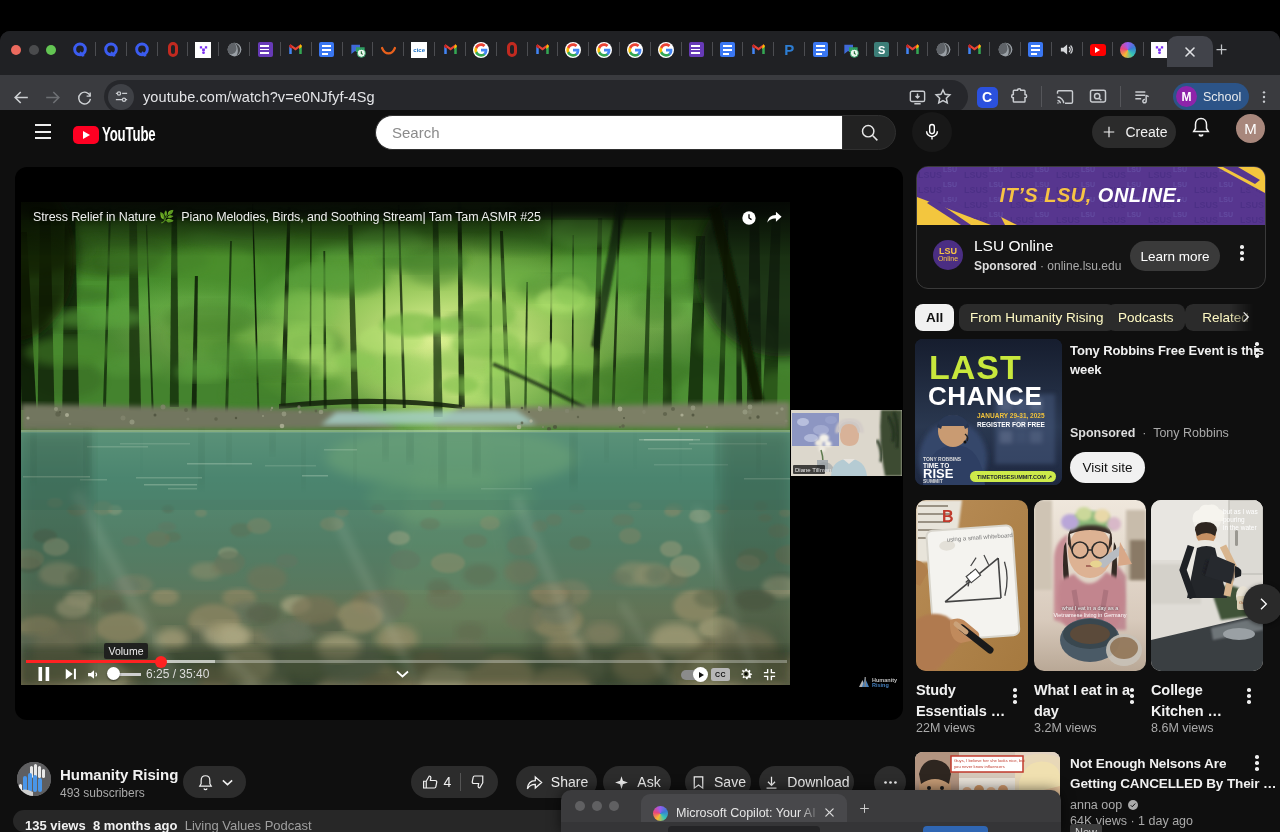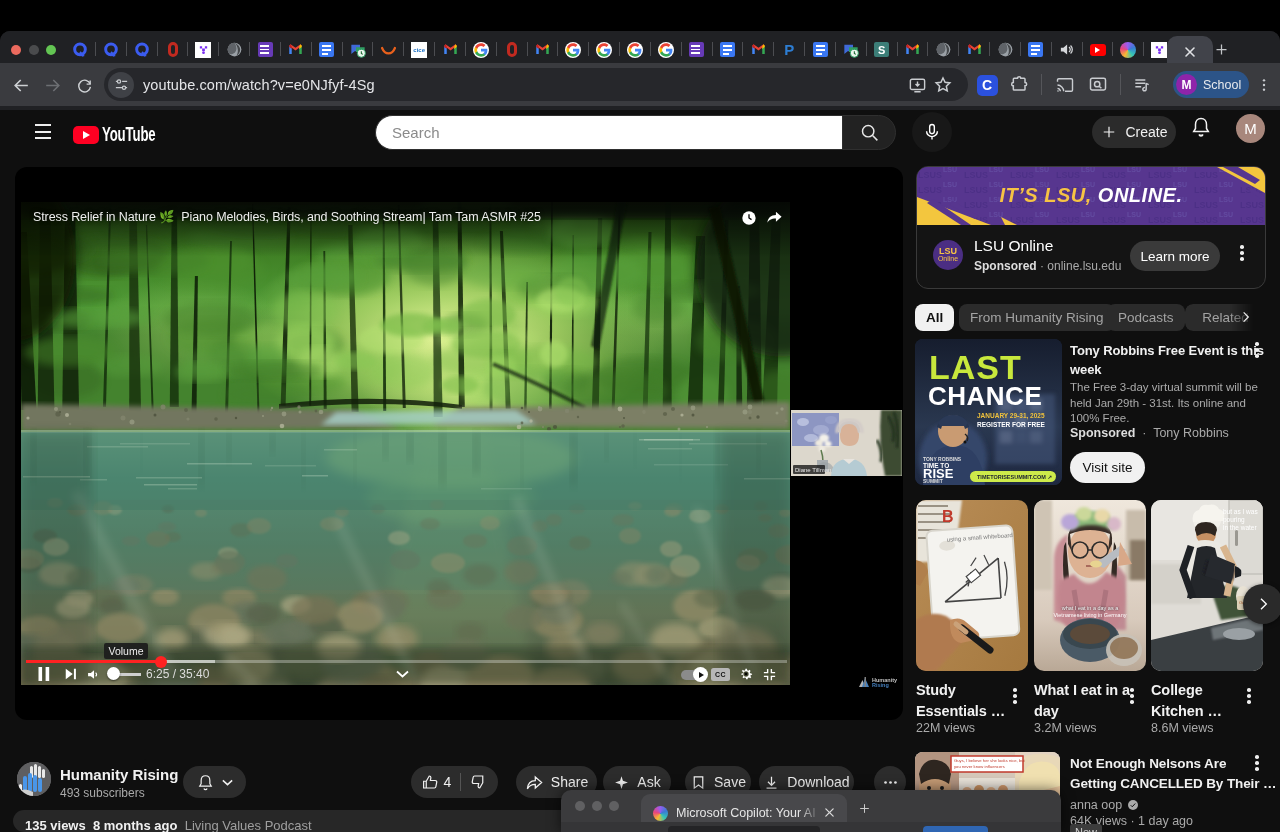--- a/index.html
+++ b/index.html
@@ -4,21 +4,21 @@
 html,body{width:1280px;height:832px;background:#000;overflow:hidden;font-family:"Liberation Sans",sans-serif}
 #win{position:absolute;left:0;top:31px;width:1280px;height:801px;background:#202124;border-radius:10px 10px 0 0;overflow:hidden}
 
 #tabbar{position:absolute;left:0;top:0;width:1280px;height:36px;background:#202124}
 .tl{position:absolute;top:14px;width:10px;height:10px;border-radius:50%}
 .fav{position:absolute;top:10px;width:31px;height:17px;display:flex;align-items:center;justify-content:center}
 .tsep{position:absolute;top:11px;width:1px;height:14px;background:#4c4d51}
 #activetab{position:absolute;left:1167px;top:5px;width:46px;height:31px;background:#41434a;border-radius:10px 10px 0 0;display:flex;align-items:center;justify-content:center}
 #newtab{position:absolute;left:1212px;top:9px;width:19px;height:19px;color:#c3c6c9;font-size:17px;display:flex;align-items:center;justify-content:center}
 
-#toolbar{position:absolute;left:0;top:32px;width:1280px;height:43px;background:#3a3b3f}
+#toolbar{position:absolute;left:0;top:44px;width:1280px;height:43px;background:#3a3b3f}
 .navic{position:absolute;top:9px;width:26px;height:26px;display:flex;align-items:center;justify-content:center}
 #omni{position:absolute;left:104px;top:5px;width:864px;height:33px;background:#26272b;border-radius:17px;display:flex;align-items:center}
 #omnibadge{width:26px;height:26px;border-radius:50%;background:#3f4146;margin-left:4px;display:flex;align-items:center;justify-content:center}
 #omnitext{color:#e4e5e8;font-size:14.5px;margin-left:9px;letter-spacing:0.1px}
 .tbic{position:absolute;top:8px;width:28px;height:28px;display:flex;align-items:center;justify-content:center}
 .tbsep{position:absolute;top:11px;width:1px;height:21px;background:#55565a}
 #profile{position:absolute;left:1173px;top:8px;height:27px;border-radius:14px;background:#2c5488;display:flex;align-items:center;padding:0 8px 0 3px}
 #profile .av{width:21px;height:21px;border-radius:50%;background:#8e24aa;color:#fff;font-size:12px;display:flex;align-items:center;justify-content:center;font-weight:bold}
 #profile .nm{color:#e8eaed;font-size:12.5px;margin-left:6px}
 
@@ -51,21 +51,21 @@
 #chsubs{position:absolute;left:60px;top:676px;color:#aaa;font-size:12px}
 .pill{position:absolute;top:656px;height:32px;border-radius:16px;background:#2c2c2c;color:#f1f1f1;font-size:14px;display:flex;align-items:center;justify-content:center;gap:7px}
 #descbox{position:absolute;left:13px;top:700px;width:890px;height:22px;border-radius:12px;background:#272727;color:#f1f1f1;font-size:13px;font-weight:bold;padding:8px 0 0 12px}
 #descbox span{color:#9f9f9f;font-weight:normal}
 
 #lsucard{position:absolute;left:916px;top:56px;width:350px;height:123px;border-radius:12px;border:1px solid #3a3a3a;background:#141414;overflow:hidden}
 #lsubanner{position:absolute;left:0;top:0;width:348px;height:58px;background:#57368f;overflow:hidden}
 #lsutext{position:absolute;left:0;top:17px;width:348px;text-align:center;font-weight:bold;font-size:20px;color:#fff;font-style:italic;letter-spacing:0.5px}
 #lsutext b{color:#f6c344}
 #learnmore{position:absolute;left:213px;top:74px;width:90px;height:30px;border-radius:15px;background:#3a3a3a;color:#fff;font-size:13.5px;display:flex;align-items:center;justify-content:center}
-.chip{position:absolute;top:194px;height:27px;border-radius:8px;background:#2b2b2b;color:#a3a3a3;font-size:13.5px;display:flex;align-items:center;justify-content:center;padding:0 11px;white-space:nowrap}
+.chip{position:absolute;top:194px;height:27px;border-radius:8px;background:#2b2b2b;color:#fef9c3;font-size:13.5px;display:flex;align-items:center;justify-content:center;padding:0 11px;white-space:nowrap}
 
 #tthumb{position:absolute;left:915px;top:229px;width:147px;height:146px;border-radius:8px;overflow:hidden;background:#16233c}
 #ttitle{position:absolute;left:1070px;top:231px;width:210px;color:#f1f1f1;font-size:13px;font-weight:bold;line-height:19px;letter-spacing:-0.1px}
 #tdesc{position:absolute;left:1070px;top:270px;width:210px;color:#aaa;font-size:11.5px;line-height:15.5px}
 #tspon{position:absolute;left:1070px;top:316px;color:#aaa;font-size:12.5px}
 #visit{position:absolute;left:1070px;top:342px;width:75px;height:31px;border-radius:16px;background:#f1f1f1;color:#0f0f0f;font-size:13.5px;font-weight:normal;display:flex;align-items:center;justify-content:center}
 .short{position:absolute;top:390px;width:112px;height:171px;border-radius:10px;overflow:hidden}
 .stitle{position:absolute;top:570px;width:100px;color:#f1f1f1;font-size:14.5px;font-weight:bold;line-height:21px;letter-spacing:-0.1px}
 .sviews{position:absolute;top:611px;color:#aaa;font-size:12.5px}
 .vdots{position:absolute;width:4px;height:16px;display:flex;flex-direction:column;justify-content:space-between;align-items:center}
@@ -1194,21 +1194,20 @@
 <text x="8" y="144" font-family="Liberation Sans" font-weight="bold" font-size="5" fill="#ddd">SUMMIT</text>
 <rect x="55" y="132" width="86" height="11" rx="5.5" fill="#cdea4a"></rect>
 <text x="62" y="140" font-family="Liberation Sans" font-weight="bold" font-size="5.5" fill="#1a2030">TIMETORISESUMMIT.COM ↗</text>
 </svg></div>
 <div id="ttitle">Tony Robbins Free Event is this<br>week</div>
 <div class="vdots" style="left:1255px;top:232px">
         <i></i>
         <i></i>
         <i></i>
       </div>
-<div id="tdesc">The Free 3-day virtual summit will be<br>held Jan 29th - 31st. Its online and<br>100% Free.</div>
 <div id="tspon"><b style="color:#ddd">Sponsored</b> &nbsp;·&nbsp; Tony Robbins</div>
 <div id="visit">Visit site</div>
 <div class="short" style="left:916px"><svg width="112" height="171" viewBox="0 0 112 171">
 <defs>
             <linearGradient id="s1bg" x1="0" y1="0" x2="1" y2="1">
               <stop offset="0" stop-color="#b98d57"></stop>
               <stop offset="1" stop-color="#a5793f"></stop>
             </linearGradient>
             <filter id="s1b">
               <feGaussianBlur stdDeviation="1"></feGaussianBlur>

